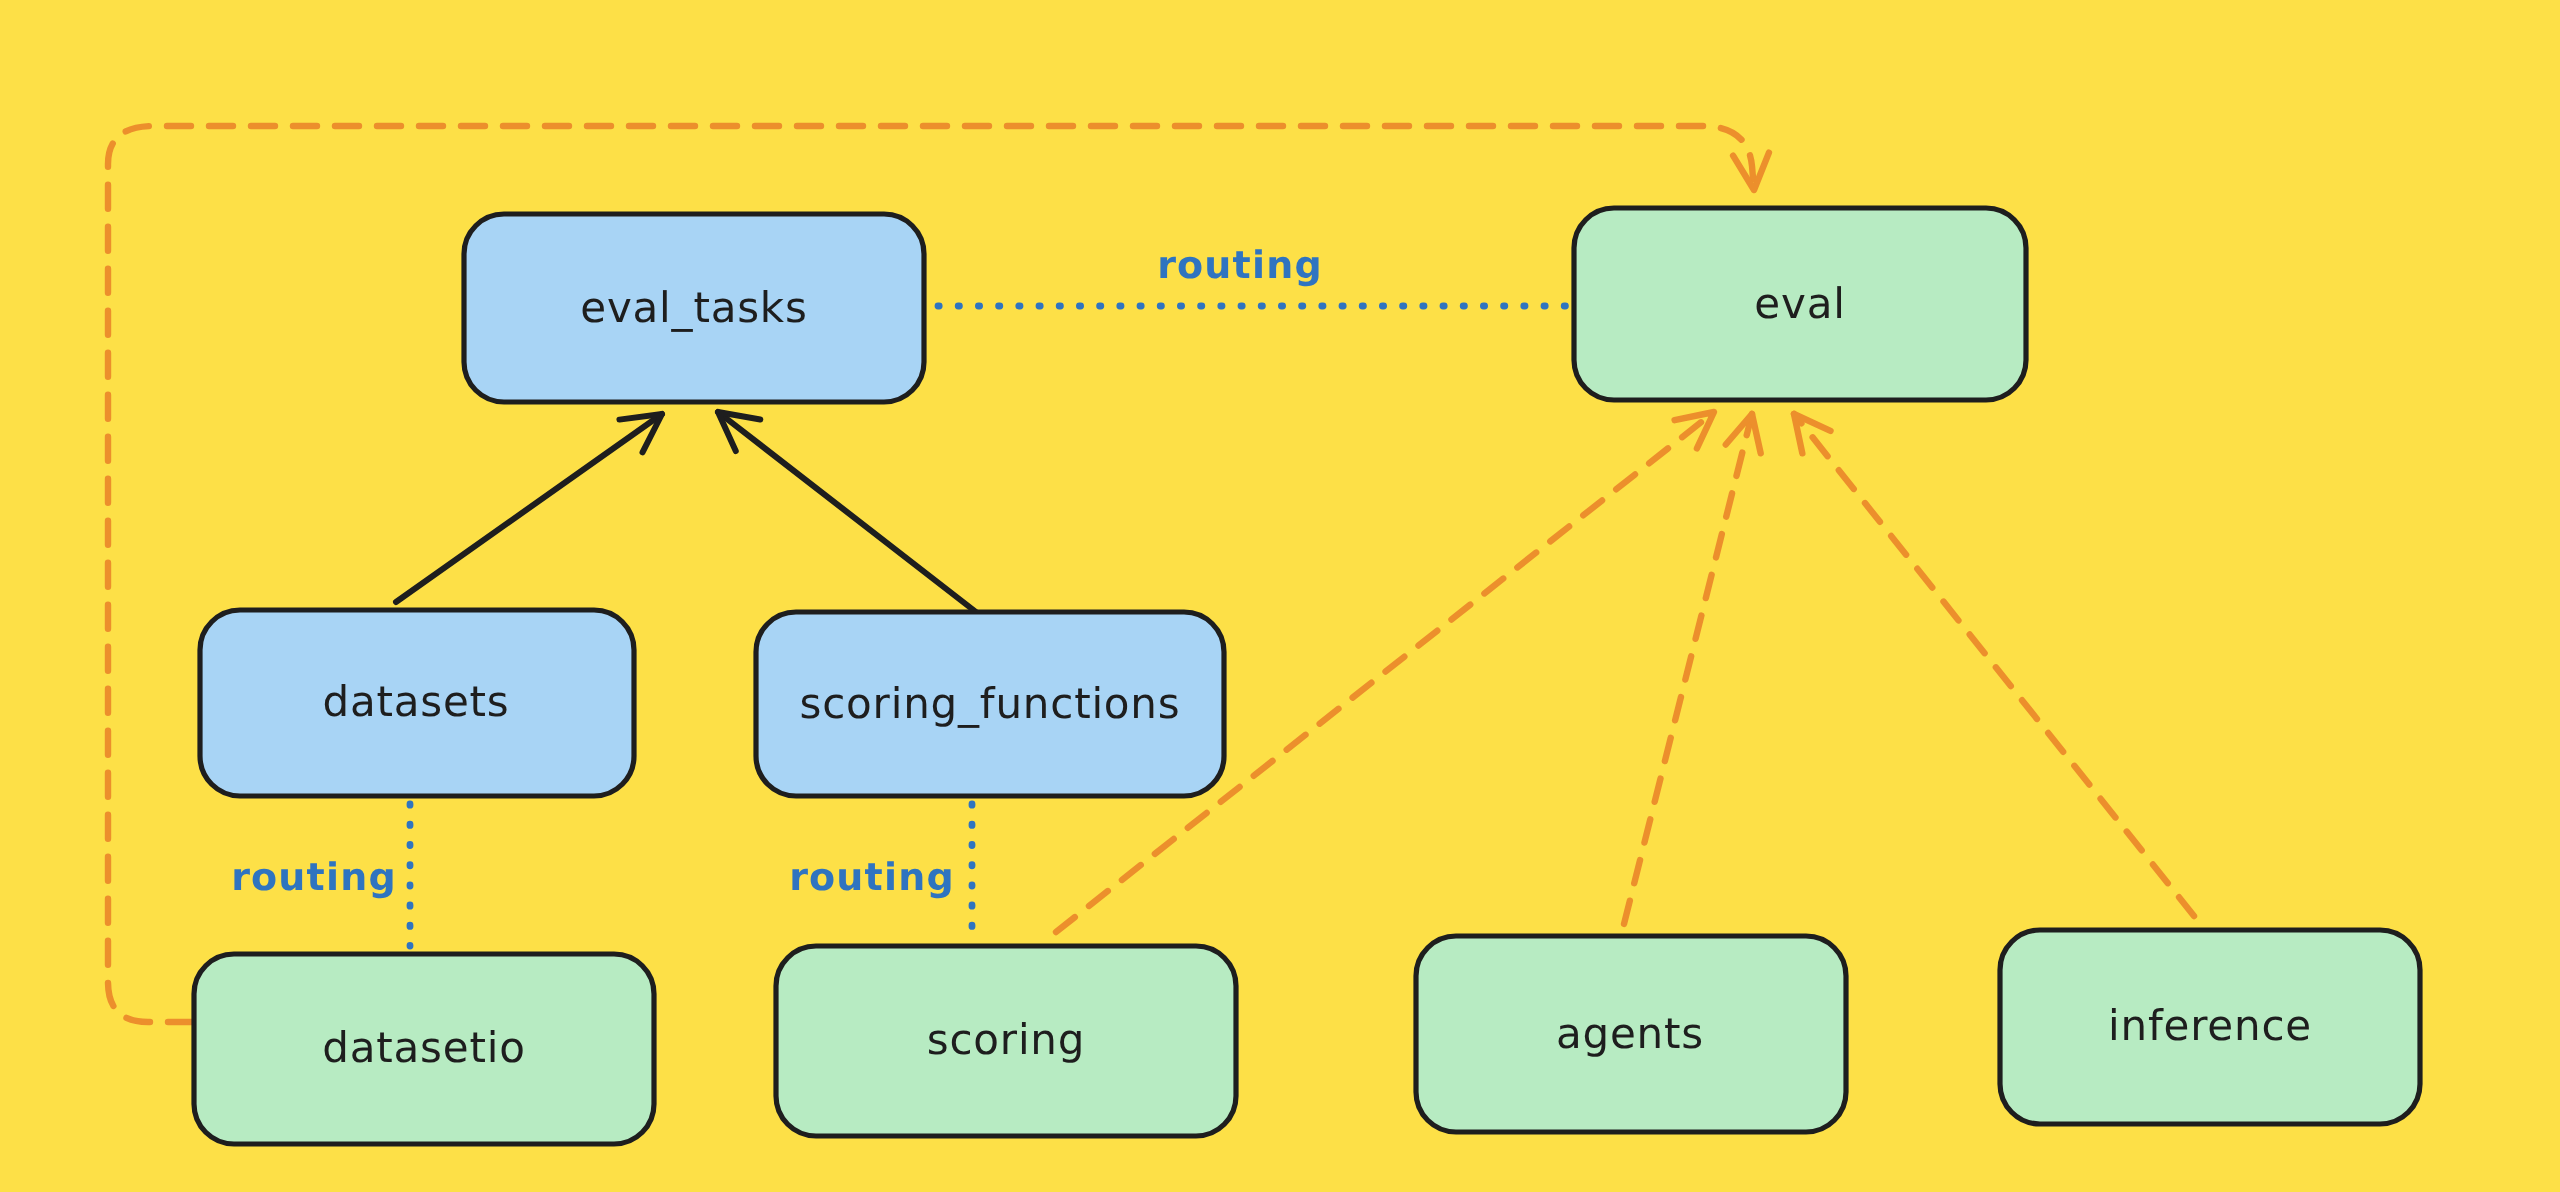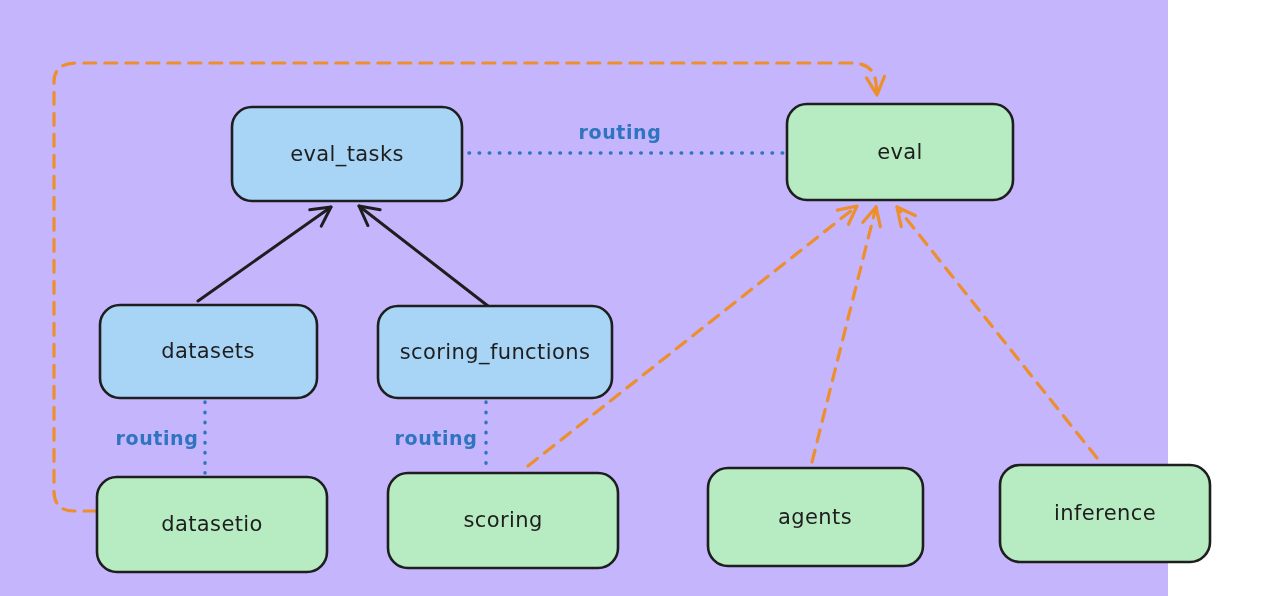--- a/index.html
+++ b/index.html
@@ -6,23 +6,23 @@
     margin: 0;
     padding: 0;
     background: #ffffff;
     width: 1280px;
     height: 596px;
     overflow: hidden;
     font-family: "DejaVu Sans", sans-serif;
   }
   .stage {
     position: relative;
-    width: 1168px;
+    width: 1280px;
     height: 596px;
-    background: #c4b5fd;
+    background: #fde047;
   }
   svg { display: block; }
 
   .node-rect {
     stroke: #1e1e1e;
     stroke-width: 2.6;
   }
   .node-label {
     fill: #1e1e1e;
     font-size: 21px;

